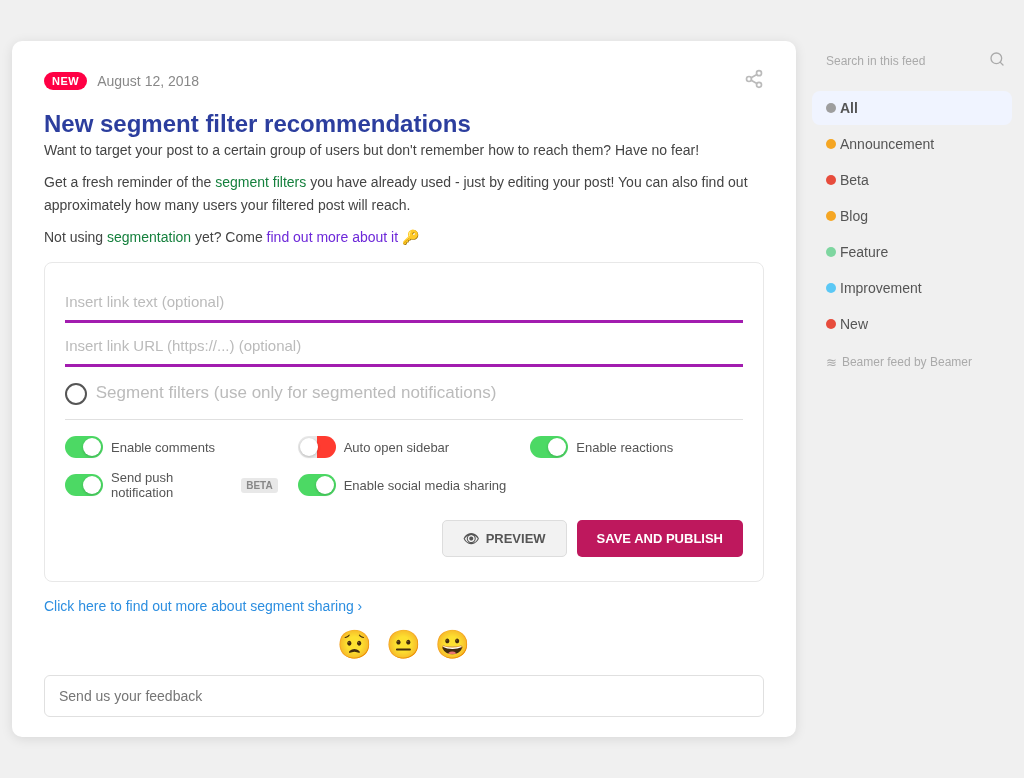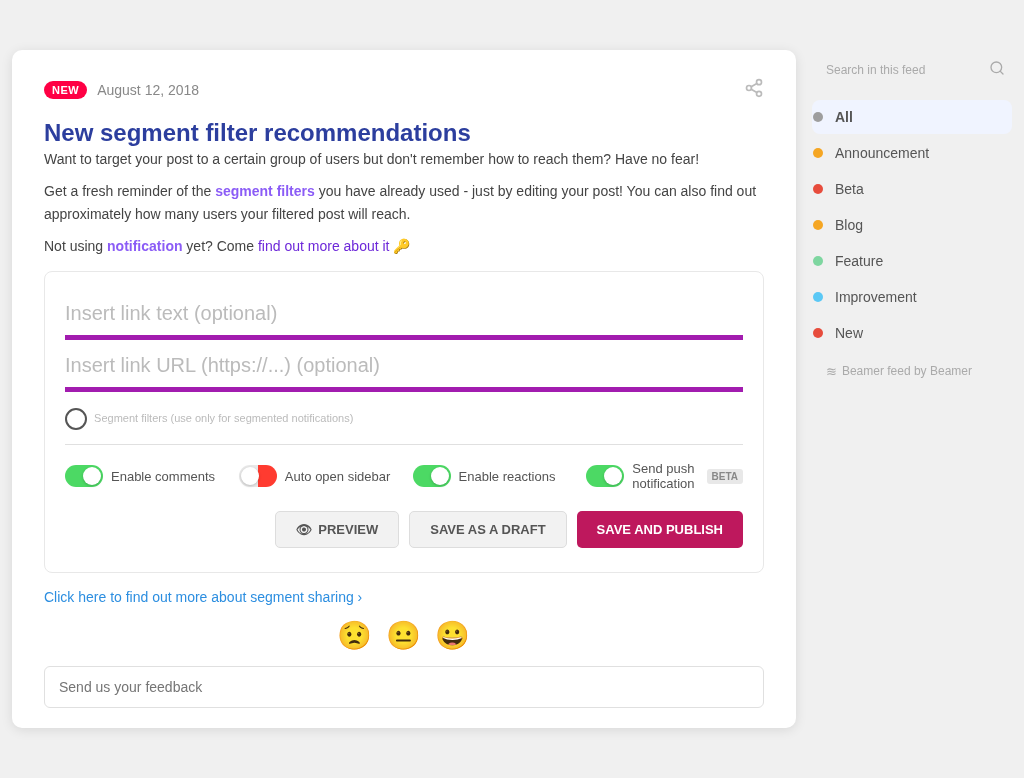--- a/index.html
+++ b/index.html
@@ -68,67 +68,67 @@
       line-height: 1.3;
     }
     
     .post-body {
       color: #444;
       font-size: 14px;
       line-height: 1.6;
       margin-bottom: 10px;
     }
     .post-body b {
-      font-weight: 700;
-      color: #8b5cf6;
+      font-weight: 400;
+      color: #15803d;
     }
     .post-body a {
       color: #6d28d9;
       text-decoration: none;
     }
     
     .form-area {
       border: 1px solid #e8e8e8;
       border-radius: 8px;
       padding: 20px 20px 24px 20px;
       margin-top: 14px;
       margin-bottom: 16px;
     }
     .form-field {
       border: none;
-      border-bottom: 5px solid #a21caf;
+      border-bottom: 3px solid #a21caf;
       width: 100%;
       padding: 10px 0;
-      font-size: 20px;
+      font-size: 15px;
       color: #bbb;
       outline: none;
       background: transparent;
       margin-bottom: 4px;
     }
     .form-field::placeholder { color: #bbb; }
     .segment-label {
-      font-size: 11px;
+      font-size: 17px;
       color: #bbb;
       padding: 12px 0 14px 0;
       border-bottom: 1px solid #e0e0e0;
       margin-bottom: 16px;
     }
     .segment-circle {
       display: inline-block;
       width: 22px;
       height: 22px;
       border: 2px solid #555;
       border-radius: 50%;
       vertical-align: middle;
       margin-right: 4px;
     }
     
     .toggles-grid {
       display: grid;
-      grid-template-columns: 1fr 1fr 1fr 1fr;
+      grid-template-columns: 1fr 1fr 1fr;
       gap: 12px 20px;
       margin-bottom: 20px;
     }
     .toggle-row {
       display: flex;
       align-items: center;
       gap: 8px;
       font-size: 13px;
       color: #555;
     }
@@ -233,22 +233,22 @@
       outline: none;
       font-size: 12px;
       color: #555;
       flex: 1;
       background: transparent;
     }
     .sidebar-search input::placeholder { color: #aaa; }
     .sidebar-category {
       display: flex;
       align-items: center;
-      gap: 12px;
-      padding: 9px 1px;
+      gap: 4px;
+      padding: 9px 14px;
       border-radius: 8px;
       font-size: 14px;
       cursor: pointer;
       margin-bottom: 2px;
       color: #555;
     }
     .sidebar-category.active {
       background: #f0f4ff;
       font-weight: 600;
     }
@@ -292,21 +292,21 @@
 
     
     <h1 class="post-title">New segment filter recommendations</h1>
 
     
     <p class="post-body">Want to target your post to a certain group of users but don't remember how to reach them? Have no fear!</p>
     <p class="post-body">
       Get a fresh reminder of the <b>segment filters</b> you have already used - just by editing your post! You can also find out approximately how many users your filtered post will reach.
     </p>
     <p class="post-body">
-      Not using <b>notification</b> yet? Come <a href="#">find out more about it</a> 🔑
+      Not using <b>segmentation</b> yet? Come <a href="#">find out more about it</a> 🔑
     </p>
 
     
     <div class="form-area">
       <input class="form-field" type="text" placeholder="Insert link text (optional)" style="">
       <input class="form-field" type="text" placeholder="Insert link URL (https://...) (optional)" style="">
 
       <div class="segment-label">
         <span class="segment-circle"></span>
         <span>Segment filters (use only for segmented notifications)</span>
@@ -330,30 +330,31 @@
           <span>Enable reactions</span>
         </div>
 
 
         <div class="toggle-row">
           <div class="toggle toggle-on"></div>
           <span>Send push notification</span>
           <span class="beta-badge">BETA</span>
         </div>
 
+        <div class="toggle-row">
+          <div class="toggle toggle-on"></div>
+          <span>Enable social media sharing</span>
+        </div>
       </div>
 
       
       <div class="btn-row">
         <button class="btn btn-preview">
           <span>👁</span>
           <span>PREVIEW</span>
-        </button>
-        <button class="btn btn-draft">
-          <span>SAVE AS A DRAFT</span>
         </button>
         <button class="btn btn-publish">
           <span>SAVE AND PUBLISH</span>
         </button>
       </div>
     </div>
 
     
     <a href="#" class="footer-link">Click here to find out more about segment sharing ›</a>
 

